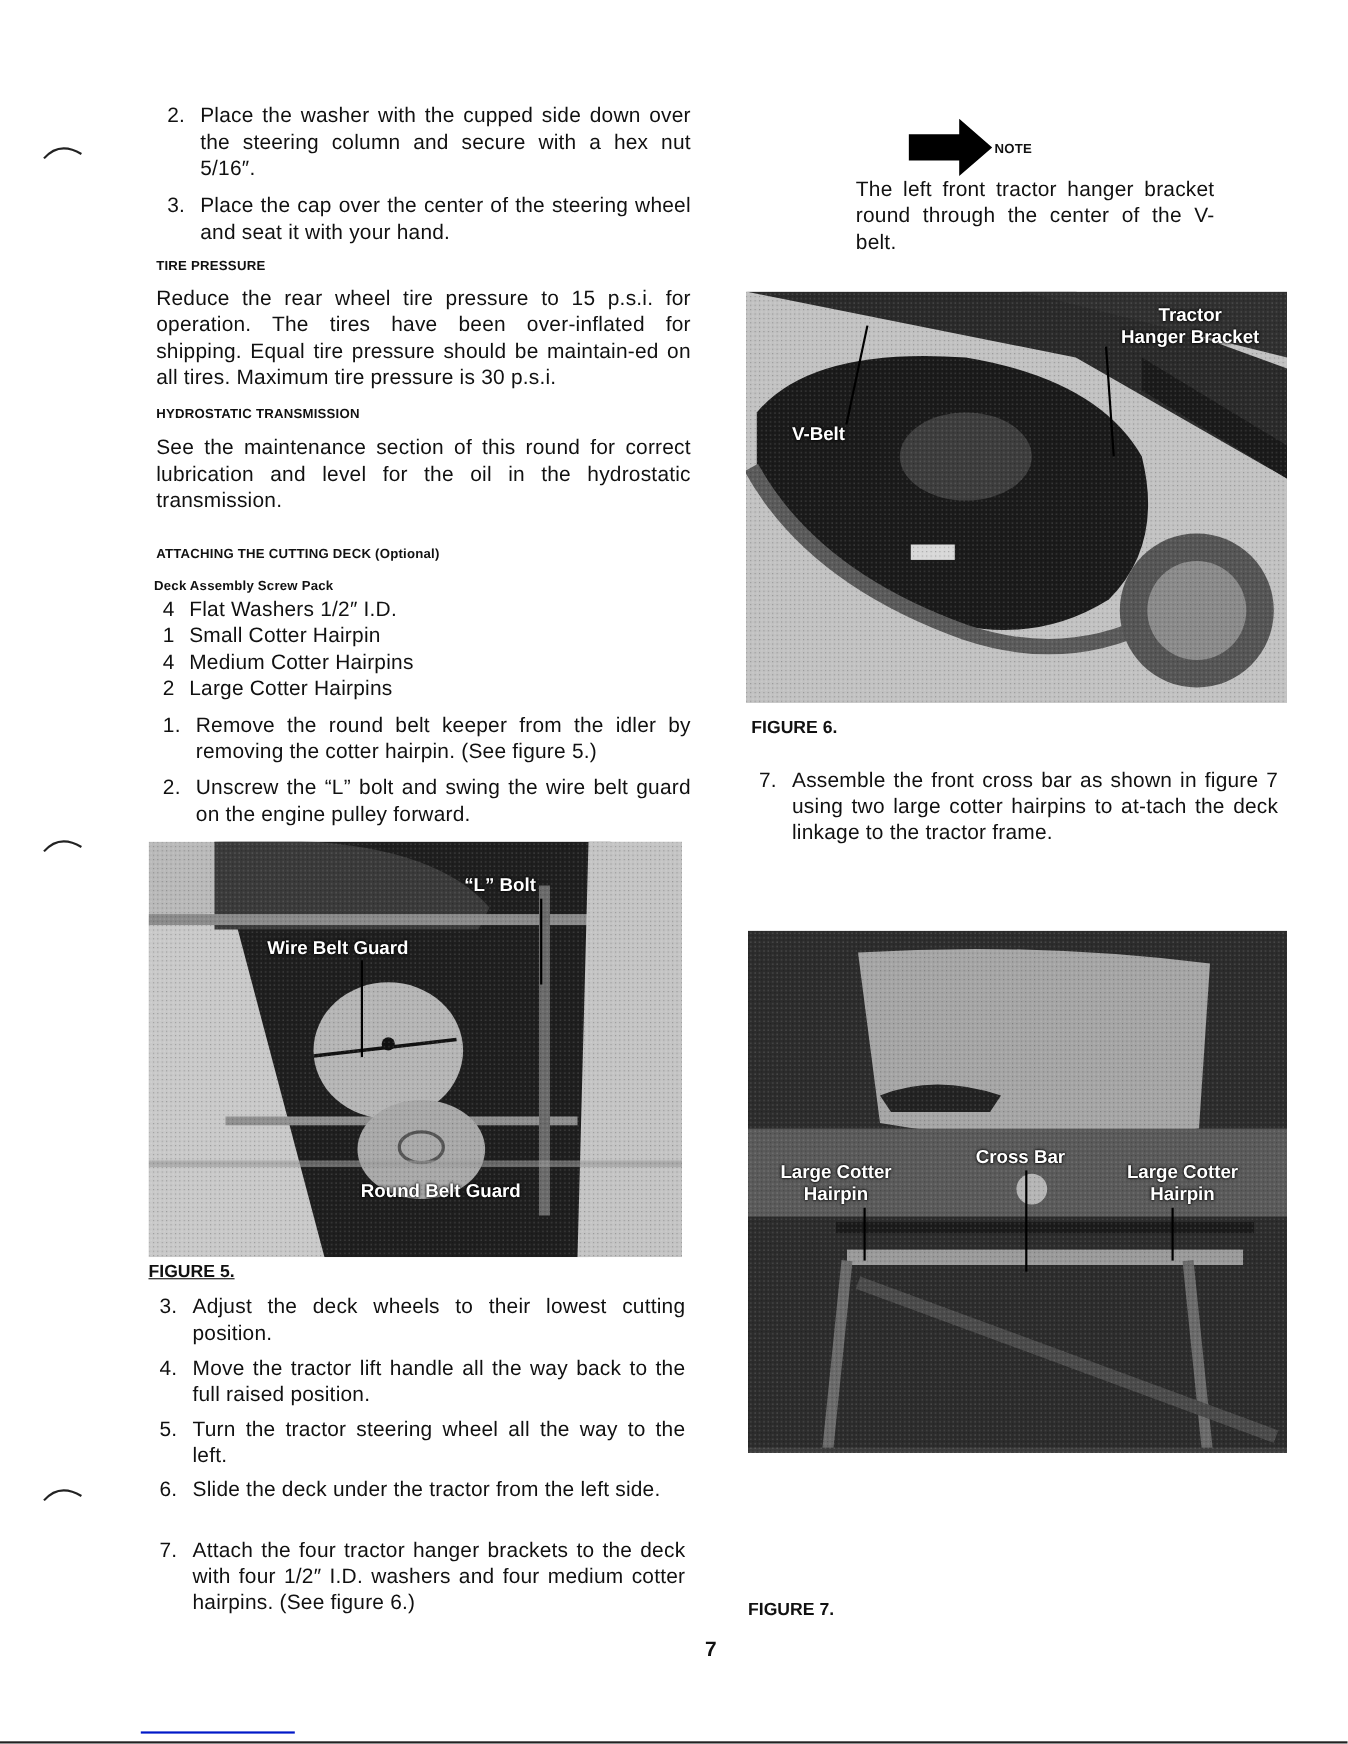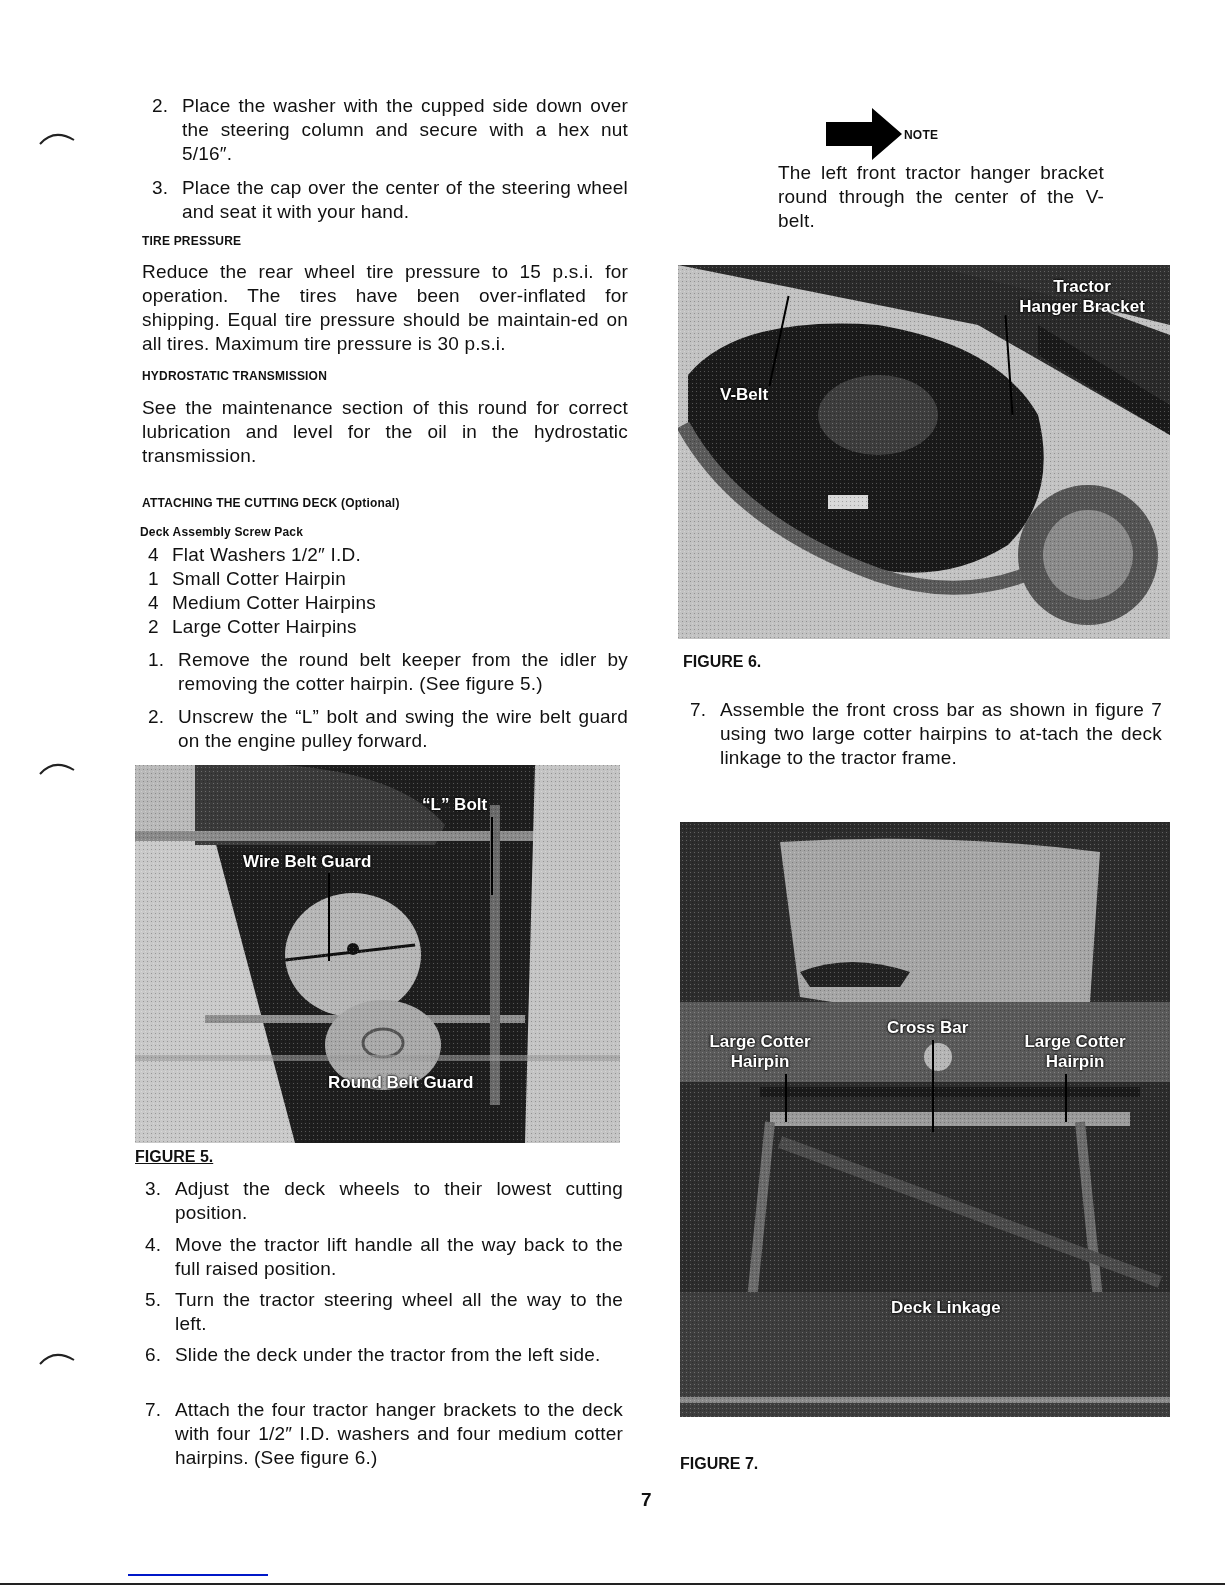--- a/index.html
+++ b/index.html
@@ -176,21 +176,21 @@
     <div class="plabel" style="left:42px;top:120px;">V-Belt</div>
     <div class="leader" style="left:100px;top:30px;height:92px;transform:rotate(12deg);"></div>
   </div>
   <div class="abs caption" style="left:683px;top:650px;">FIGURE 6.</div>
 
   <div class="item txt just" style="left:690px;top:698px;width:472px;">
     <span class="num">7.</span>
     <div class="body">Assemble the front cross bar as shown in figure 7 using two large cotter hairpins to at-tach the deck linkage to the tractor frame.</div>
   </div>
 
-  <div class="photo" style="left:680px;top:822px;width:490px;height:595px;">
+  <div class="photo" style="left:680px;top:846px;width:490px;height:475px;">
     <svg width="490" height="595" viewBox="0 0 490 595">
       <rect width="490" height="595" fill="#2c2c2c"></rect>
       <path d="M100 20 Q260 10 420 30 L410 180 Q260 200 120 175 Z" fill="#a5a5a5"></path>
       <path d="M120 150 Q170 130 230 150 L220 165 L130 165 Z" fill="#222"></path>
       <rect x="0" y="180" width="490" height="80" fill="#5a5a5a"></rect>
       <rect x="80" y="265" width="380" height="10" fill="#1a1a1a"></rect>
       <rect x="90" y="290" width="360" height="14" fill="#9a9a9a"></rect>
       <circle cx="258" cy="235" r="14" fill="#b5b5b5"></circle>
       <path d="M90 300 L60 595" stroke="#6a6a6a" stroke-width="10"></path>
       <path d="M400 300 L430 595" stroke="#6a6a6a" stroke-width="10"></path>

